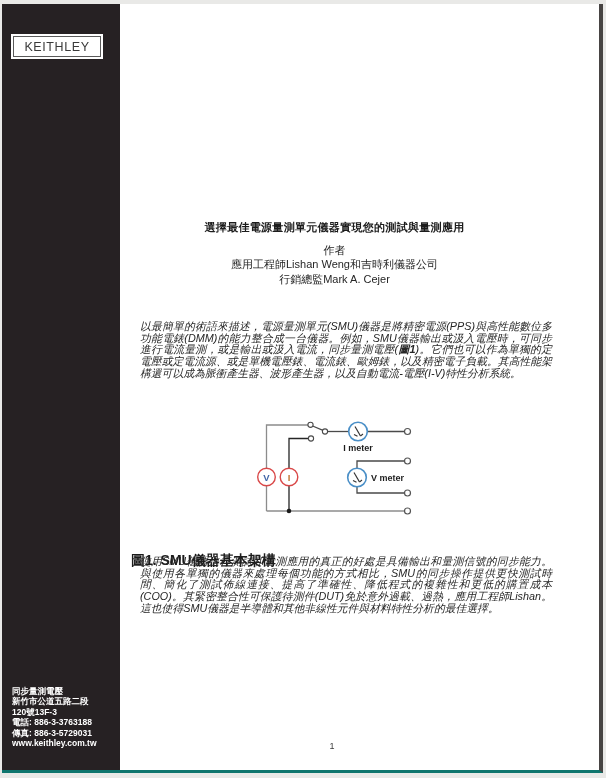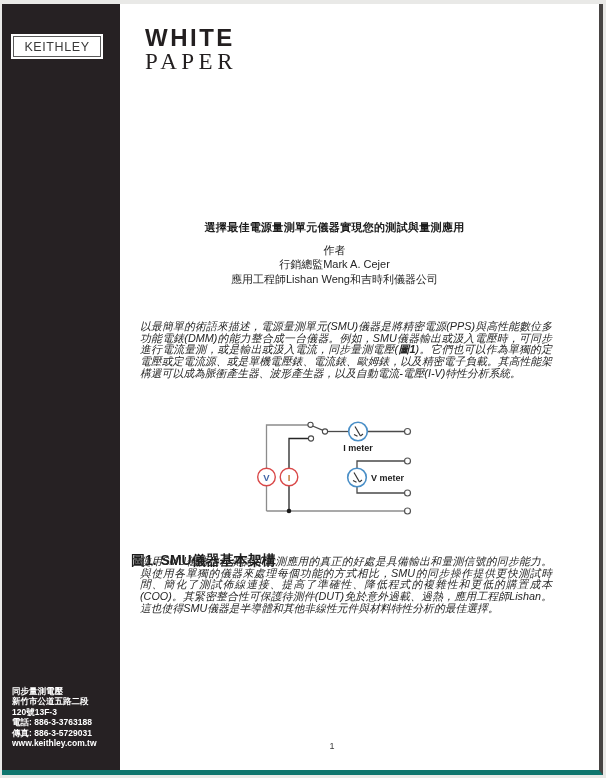--- a/index.html
+++ b/index.html
@@ -6,21 +6,21 @@
   body{
     width:606px;height:778px;position:relative;
     background:#e9e9e7;
     font-family:"Liberation Sans",sans-serif;
     overflow:hidden;
   }
   .page{
     position:absolute;left:2px;top:4px;width:597px;height:766px;
     background:#ffffff;
     border-right:4px solid #474443;
-    border-bottom:5px solid #0f766e;
+    border-bottom:3px solid #0f766e;
     box-sizing:content-box;
   }
   .sidebar{
     position:absolute;left:0;top:0;width:118px;height:766px;
     background:#262123;
   }
   .logo-box{
     position:absolute;left:11px;top:32px;width:86px;height:19px;
     background:#ffffff;
     border:1px solid #5a5a5a;
@@ -86,30 +86,26 @@
     <div class="footer-block">
       <div>同步量測電壓</div>
       <div>新竹市公道五路二段</div>
       <div>120號13F-3</div>
       <div>電話: 886-3-3763188</div>
       <div>傳真: 886-3-5729031</div>
       <div>www.keithley.com.tw</div>
     </div>
   </div>
 
-  <div class="wp-header">
-    <div class="wp-white">WHITE</div>
-    <div class="wp-paper">PAPER</div>
-  </div>
 
   <div class="doc-title">選擇最佳電源量測單元儀器實現您的測試與量測應用</div>
   <div class="byline">
     <div>作者</div>
+    <div>應用工程師Lishan Weng和吉時利儀器公司</div>
     <div>行銷總監Mark A. Cejer</div>
-    <div>應用工程師Lishan Weng和吉時利儀器公司</div>
   </div>
 
   <div class="para para1"><span>以最簡單的術語來描述，電源量測單元(SMU)儀器是將精密電源(PPS)與高性能數位多功能電錶(DMM)的能力整合成一台儀器。例如，SMU儀器輸出或汲入電壓時，可同步進行電流量測，或是輸出或汲入電流，同步量測電壓(</span><b>圖1</b><span>)。它們也可以作為單獨的定電壓或定電流源、或是單機電壓錶、電流錶、歐姆錶，以及精密電子負載。其高性能架構還可以成為脈衝產生器、波形產生器，以及自動電流-電壓(I-V)特性分析系統。</span></div>
 
   <svg class="circuit" width="190" height="104" viewBox="0 0 190 104">
 
     <polyline points="36.5,97 36.5,11 79,11" fill="none" stroke="#8c8c8c" stroke-width="1.3"></polyline>
     <line x1="36.5" y1="97" x2="174.5" y2="97" stroke="#8c8c8c" stroke-width="1.3"></line>
 
     <polyline points="78.5,24.5 59,24.5 59,97" fill="none" stroke="#262626" stroke-width="1.3"></polyline>

